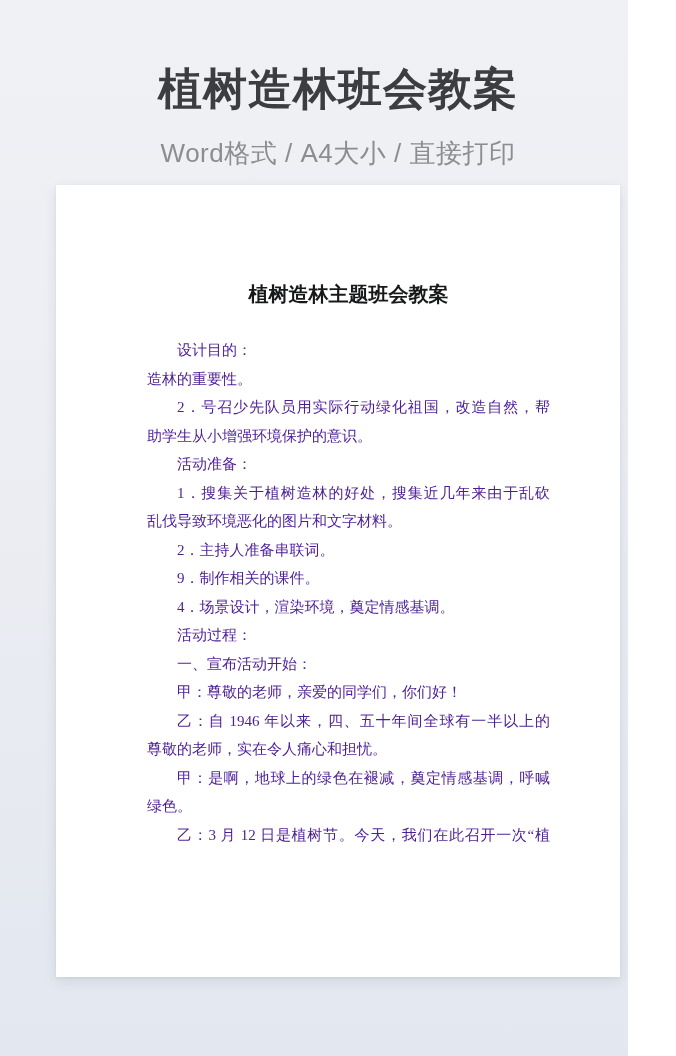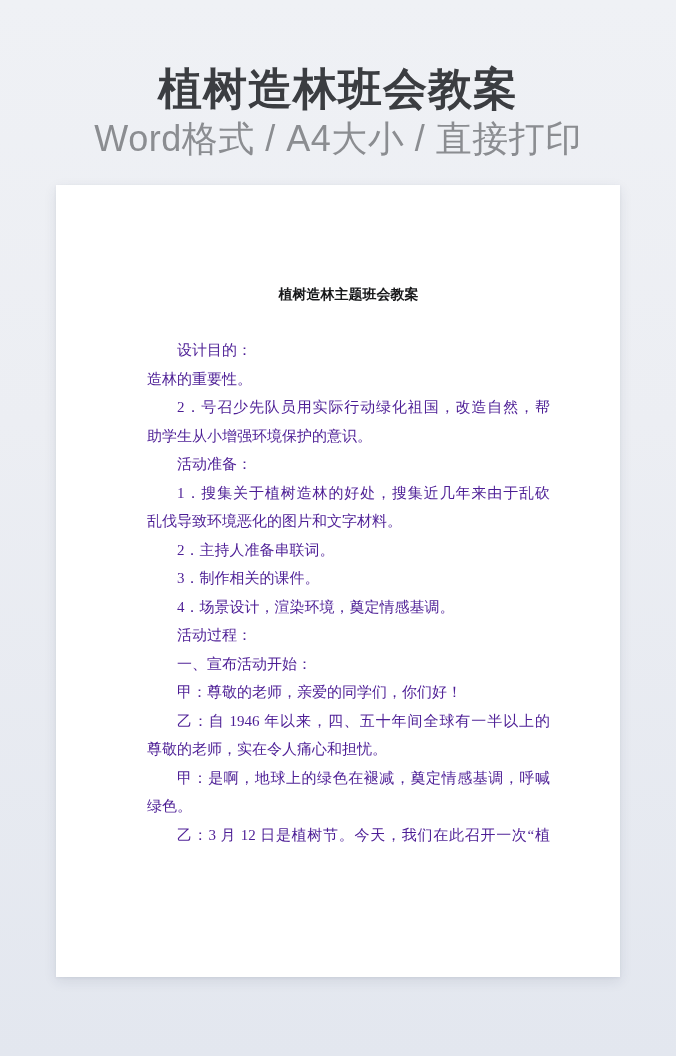--- a/index.html
+++ b/index.html
@@ -5,63 +5,63 @@
   html, body {
     margin: 0;
     padding: 0;
     width: 676px;
     height: 1056px;
     overflow: hidden;
     font-family: "Liberation Sans", sans-serif;
   }
   .stage {
     position: relative;
-    width: 676px;
+    width: 628px;
     height: 1056px;
     background: linear-gradient(180deg, #eff1f5 0%, #eceef3 40%, #e3e7ef 100%);
   }
   .site-header {
     position: absolute;
     top: 0; left: 0;
     width: 676px;
     text-align: center;
   }
   .site-title {
     margin: 0;
     padding-top: 64px;
     font-size: 44px;
     line-height: 50px;
     font-weight: 700;
     color: #3b3d41;
     letter-spacing: 1px;
   }
   .site-subtitle {
-    margin-top: 10px;
-    font-size: 36px;
+    margin-top: 24px;
+    font-size: 26px;
     line-height: 30px;
     font-weight: 400;
     color: #8b8d91;
     letter-spacing: 0.5px;
   }
   .doc-page {
     position: absolute;
     left: 56px;
     top: 185px;
     width: 564px;
     height: 792px;
     background: #ffffff;
     box-shadow: 0 4px 12px rgba(35, 45, 75, 0.10), 0 1px 3px rgba(35, 45, 75, 0.06);
     box-sizing: border-box;
     padding: 96px 70px 0 91px;
   }
   .doc-title {
     text-align: center;
     font-family: "Liberation Sans", sans-serif;
     font-weight: 700;
-    font-size: 14px;
+    font-size: 20px;
     line-height: 26px;
     color: #17181a;
   }
   .doc-body {
     margin-top: 29px;
     font-family: "Liberation Serif", serif;
     font-size: 15px;
     color: #4c1d95;
   }
   .line {
@@ -93,21 +93,21 @@
     <div class="doc-title">植树造林主题班会教案</div>
     <div class="doc-body">
       <div class="line indent">设计目的：</div>
       <div class="line">造林的重要性。</div>
       <div class="line indent fill">2．号召少先队员用实际行动绿化祖国，改造自然，帮</div>
       <div class="line">助学生从小增强环境保护的意识。</div>
       <div class="line indent">活动准备：</div>
       <div class="line indent fill">1．搜集关于植树造林的好处，搜集近几年来由于乱砍</div>
       <div class="line">乱伐导致环境恶化的图片和文字材料。</div>
       <div class="line indent">2．主持人准备串联词。</div>
-      <div class="line indent">3．制作相关的课件。</div>
+      <div class="line indent">9．制作相关的课件。</div>
       <div class="line indent">4．场景设计，渲染环境，奠定情感基调。</div>
       <div class="line indent">活动过程：</div>
       <div class="line indent">一、宣布活动开始：</div>
       <div class="line indent">甲：尊敬的老师，亲爱的同学们，你们好！</div>
       <div class="line indent fill">乙：自 1946 年以来，四、五十年间全球有一半以上的</div>
       <div class="line">尊敬的老师，实在令人痛心和担忧。</div>
       <div class="line indent fill">甲：是啊，地球上的绿色在褪减，奠定情感基调，呼喊</div>
       <div class="line">绿色。</div>
       <div class="line indent fill">乙：3 月 12 日是植树节。今天，我们在此召开一次“植</div>
     </div>

